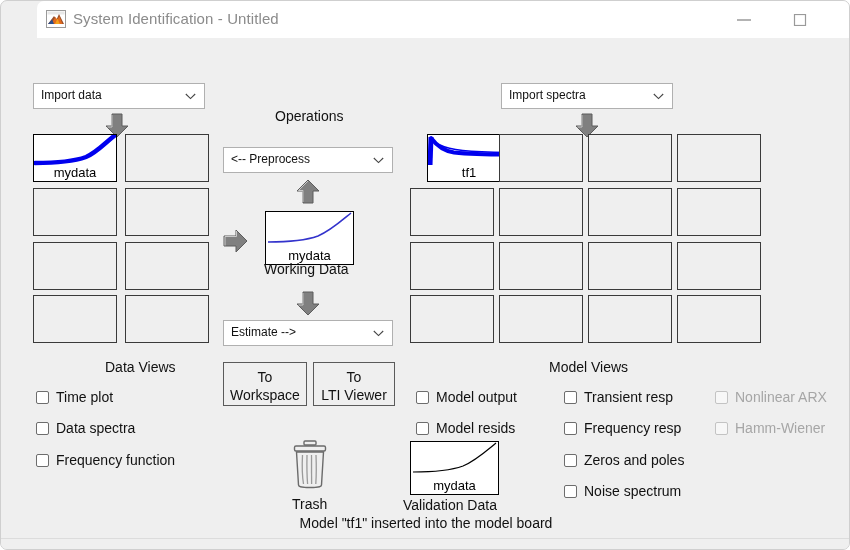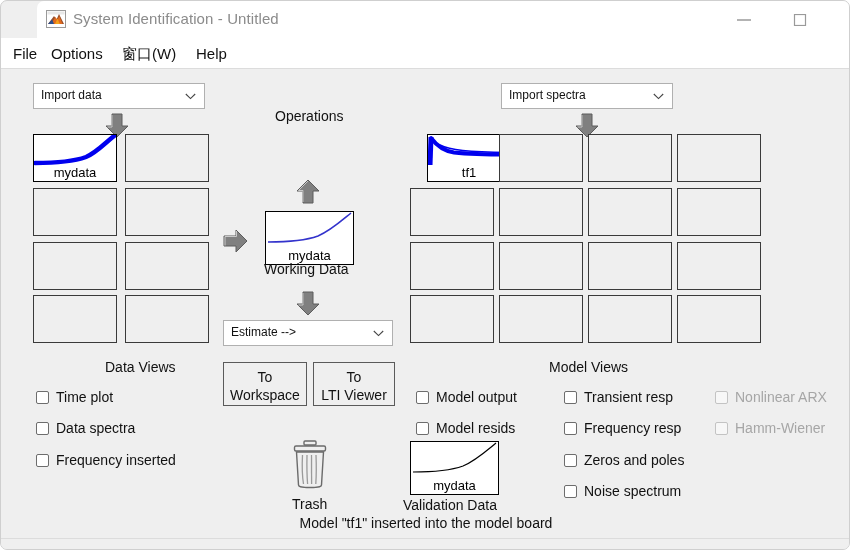--- a/index.html
+++ b/index.html
@@ -232,26 +232,20 @@
       </svg>
     </div>
     <div class="winbtn" id="btn-close">
       <svg width="16" height="12">
         <line x1="2.5" y1="0.8" x2="13.5" y2="11.2" stroke="#9a9a9a" stroke-width="1.2"></line>
         <line x1="13.5" y1="0.8" x2="2.5" y2="11.2" stroke="#9a9a9a" stroke-width="1.2"></line>
       </svg>
     </div>
   </div>
 
-  <div id="menubar">
-    <span class="menu-item" id="menu-file">File</span>
-    <span class="menu-item" id="menu-options">Options</span>
-    <span class="menu-item" id="menu-window">窗口(W)</span>
-    <span class="menu-item" id="menu-help">Help</span>
-  </div>
 
   <div id="client">
 
     <div class="popup" id="import-data-popup">
       <span class="lbl">Import data</span>
       <svg class="chev" viewBox="0 0 11 7">
         <polyline points="0.8,1 5.5,5.6 10.2,1" fill="none" stroke="#444" stroke-width="1.1"></polyline>
       </svg>
     </div>
 
@@ -316,20 +310,26 @@
       <div class="cell" style="left:267px; top:108px;"></div>
 
       <div class="cell" style="left:0px;   top:161px;"></div>
       <div class="cell" style="left:89px;  top:161px;"></div>
       <div class="cell" style="left:178px; top:161px;"></div>
       <div class="cell" style="left:267px; top:161px;"></div>
     </div>
 
     <span class="caption" id="cap-operations">Operations</span>
 
+    <div class="popup" id="preprocess-popup">
+      <span class="lbl">&lt;-- Preprocess</span>
+      <svg class="chev" viewBox="0 0 11 7">
+        <polyline points="0.8,1 5.5,5.6 10.2,1" fill="none" stroke="#444" stroke-width="1.1"></polyline>
+      </svg>
+    </div>
 
     <span class="blockarrow" id="arrow-op-up">
       <svg width="26" height="25" viewBox="0 0 26 25">
         <polygon points="13,1 24,12 18,12 18,24 8,24 8,12 2,12" fill="#808080" stroke="#5d5d5d" stroke-width="1"></polygon>
         <polyline points="13,2 3.5,11.5 8,11.5 8,23" fill="none" stroke="#c9c9c9" stroke-width="1"></polyline>
       </svg>
     </span>
 
     <span class="blockarrow" id="arrow-op-right">
       <svg width="25" height="26" viewBox="0 0 25 26">
@@ -374,21 +374,21 @@
     <div class="cbrow" id="cb-timeplot">
       <span class="cbbox"></span>
       <span class="cblabel">Time plot</span>
     </div>
     <div class="cbrow" id="cb-dataspectra">
       <span class="cbbox"></span>
       <span class="cblabel">Data spectra</span>
     </div>
     <div class="cbrow" id="cb-freqfunc">
       <span class="cbbox"></span>
-      <span class="cblabel">Frequency inserted</span>
+      <span class="cblabel">Frequency function</span>
     </div>
 
     <span class="caption" id="cap-modelviews">Model Views</span>
 
     <div class="cbrow" id="cb-modeloutput">
       <span class="cbbox"></span>
       <span class="cblabel">Model output</span>
     </div>
     <div class="cbrow" id="cb-modelresids">
       <span class="cbbox"></span>

